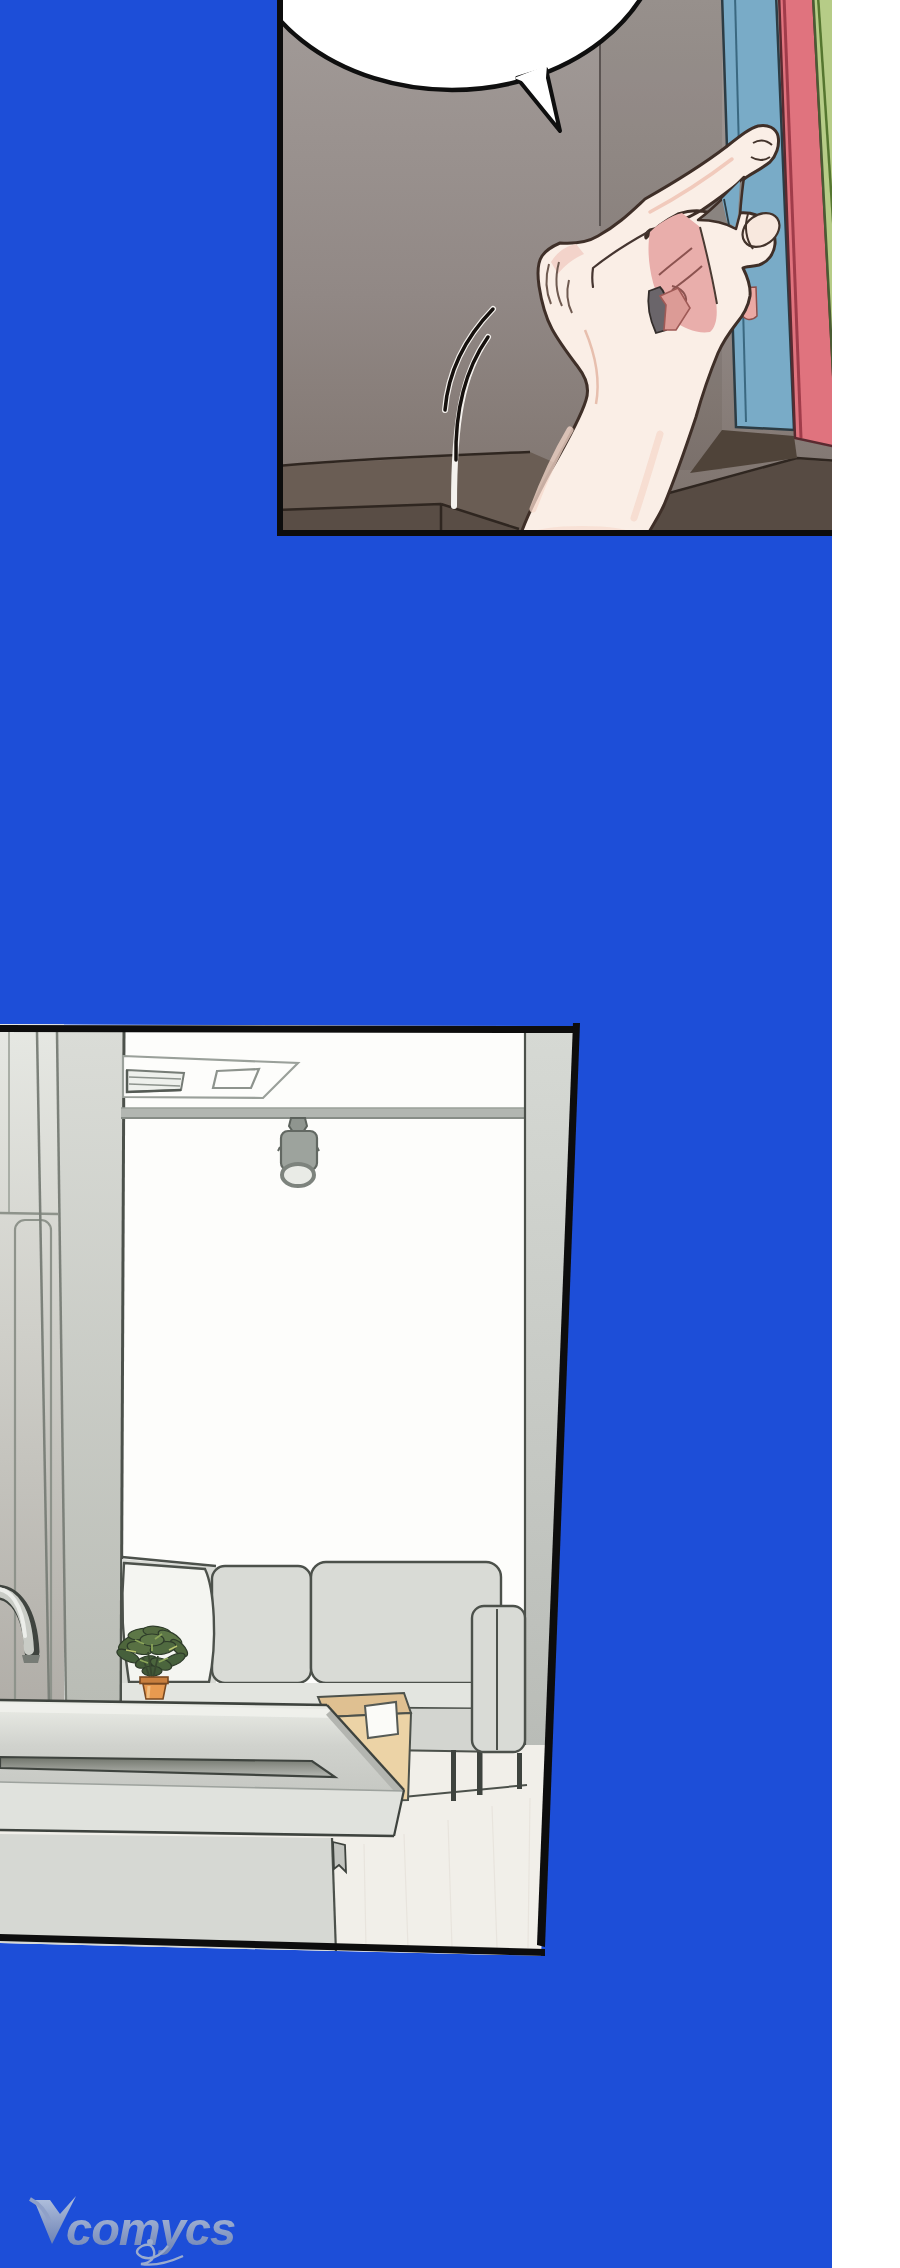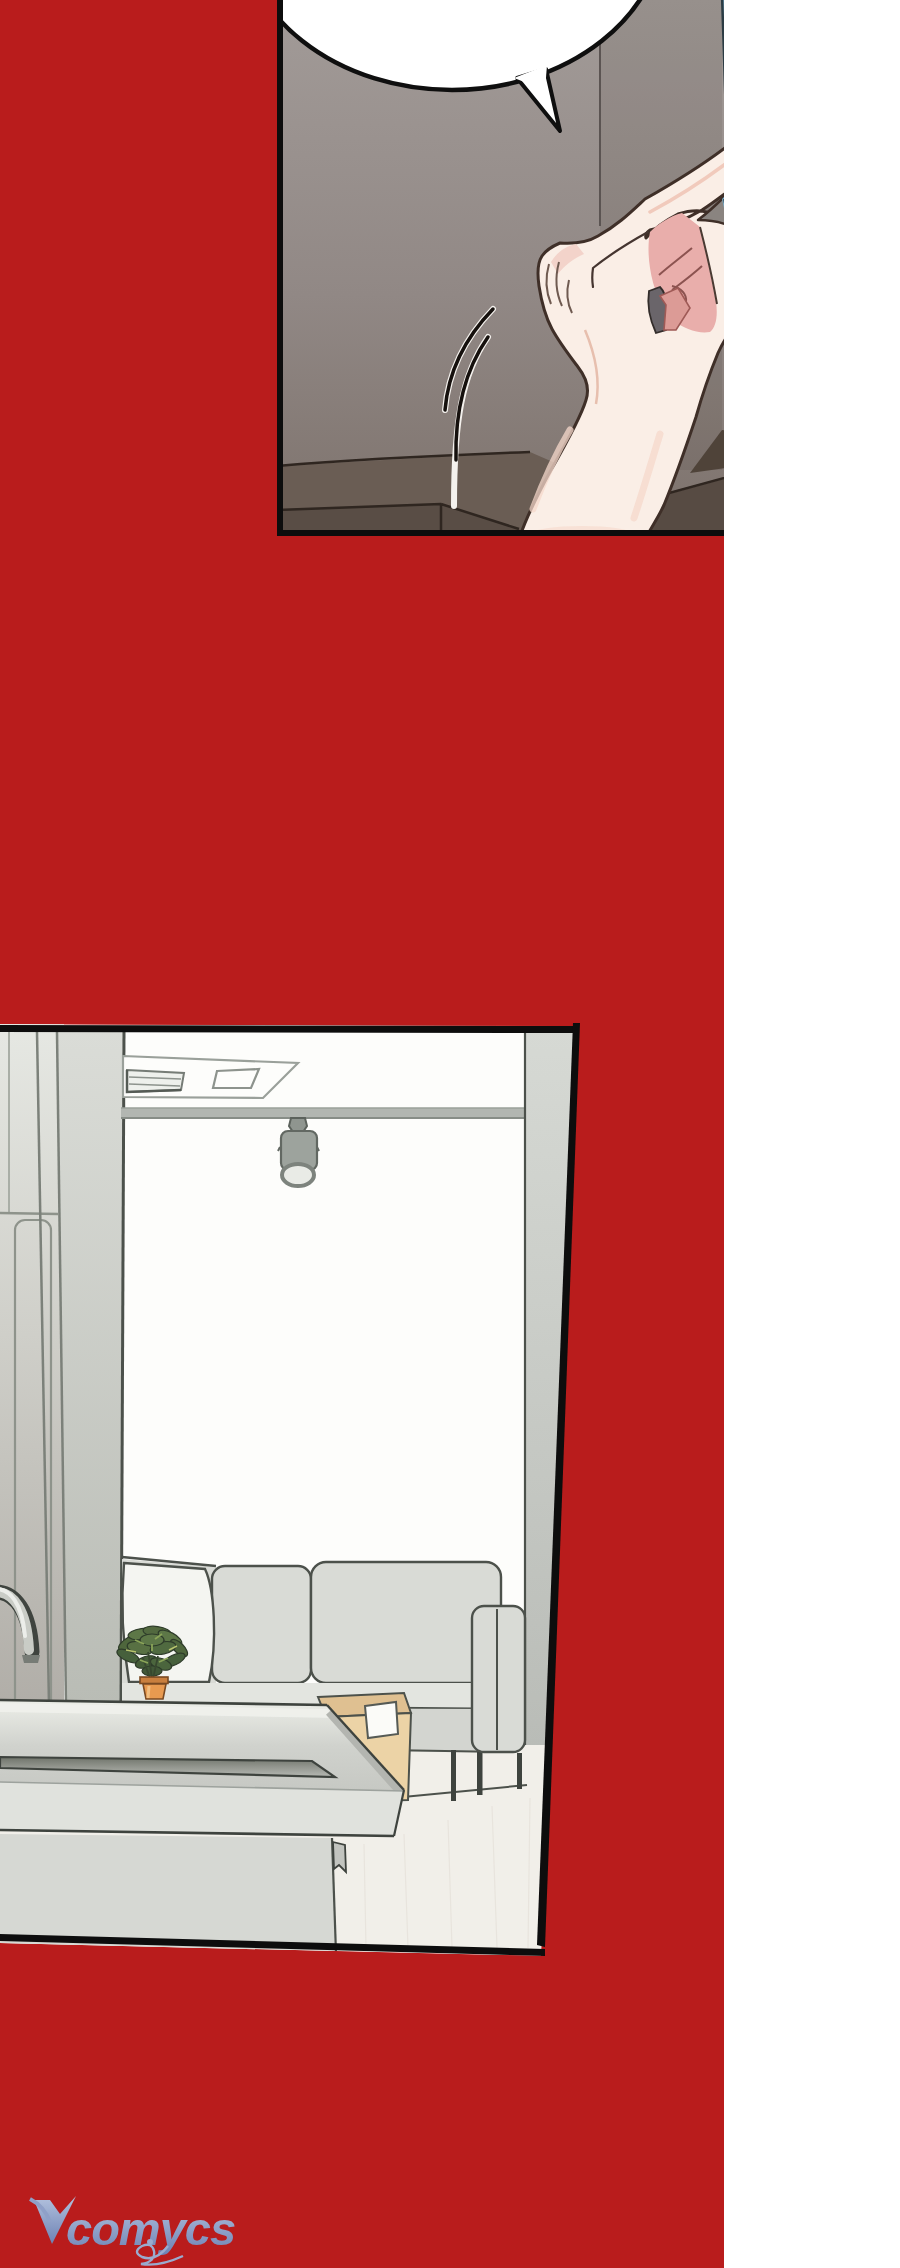--- a/index.html
+++ b/index.html
@@ -1,15 +1,15 @@
 <!DOCTYPE html>
 <html><head><meta charset="utf-8">
 <style>
 html,body{margin:0;padding:0;background:#ffffff;}
-#page{position:relative;width:724px;height:2268px;background:#b91c1c;overflow:hidden;font-family:"Liberation Sans",sans-serif;}
+#page{position:relative;width:832px;height:2268px;background:#1d4ed8;overflow:hidden;font-family:"Liberation Sans",sans-serif;}
 svg{display:block;}
 </style></head>
 <body>
 <div id="page">
 <svg width="900" height="2268" viewBox="0 0 900 2268">
 <defs>
 <linearGradient id="wallG" x1="0" y1="0" x2="0" y2="1">
 <stop offset="0" stop-color="#a29b98"></stop>
           <stop offset="0.55" stop-color="#918885"></stop>
           <stop offset="1" stop-color="#7d726c"></stop>

